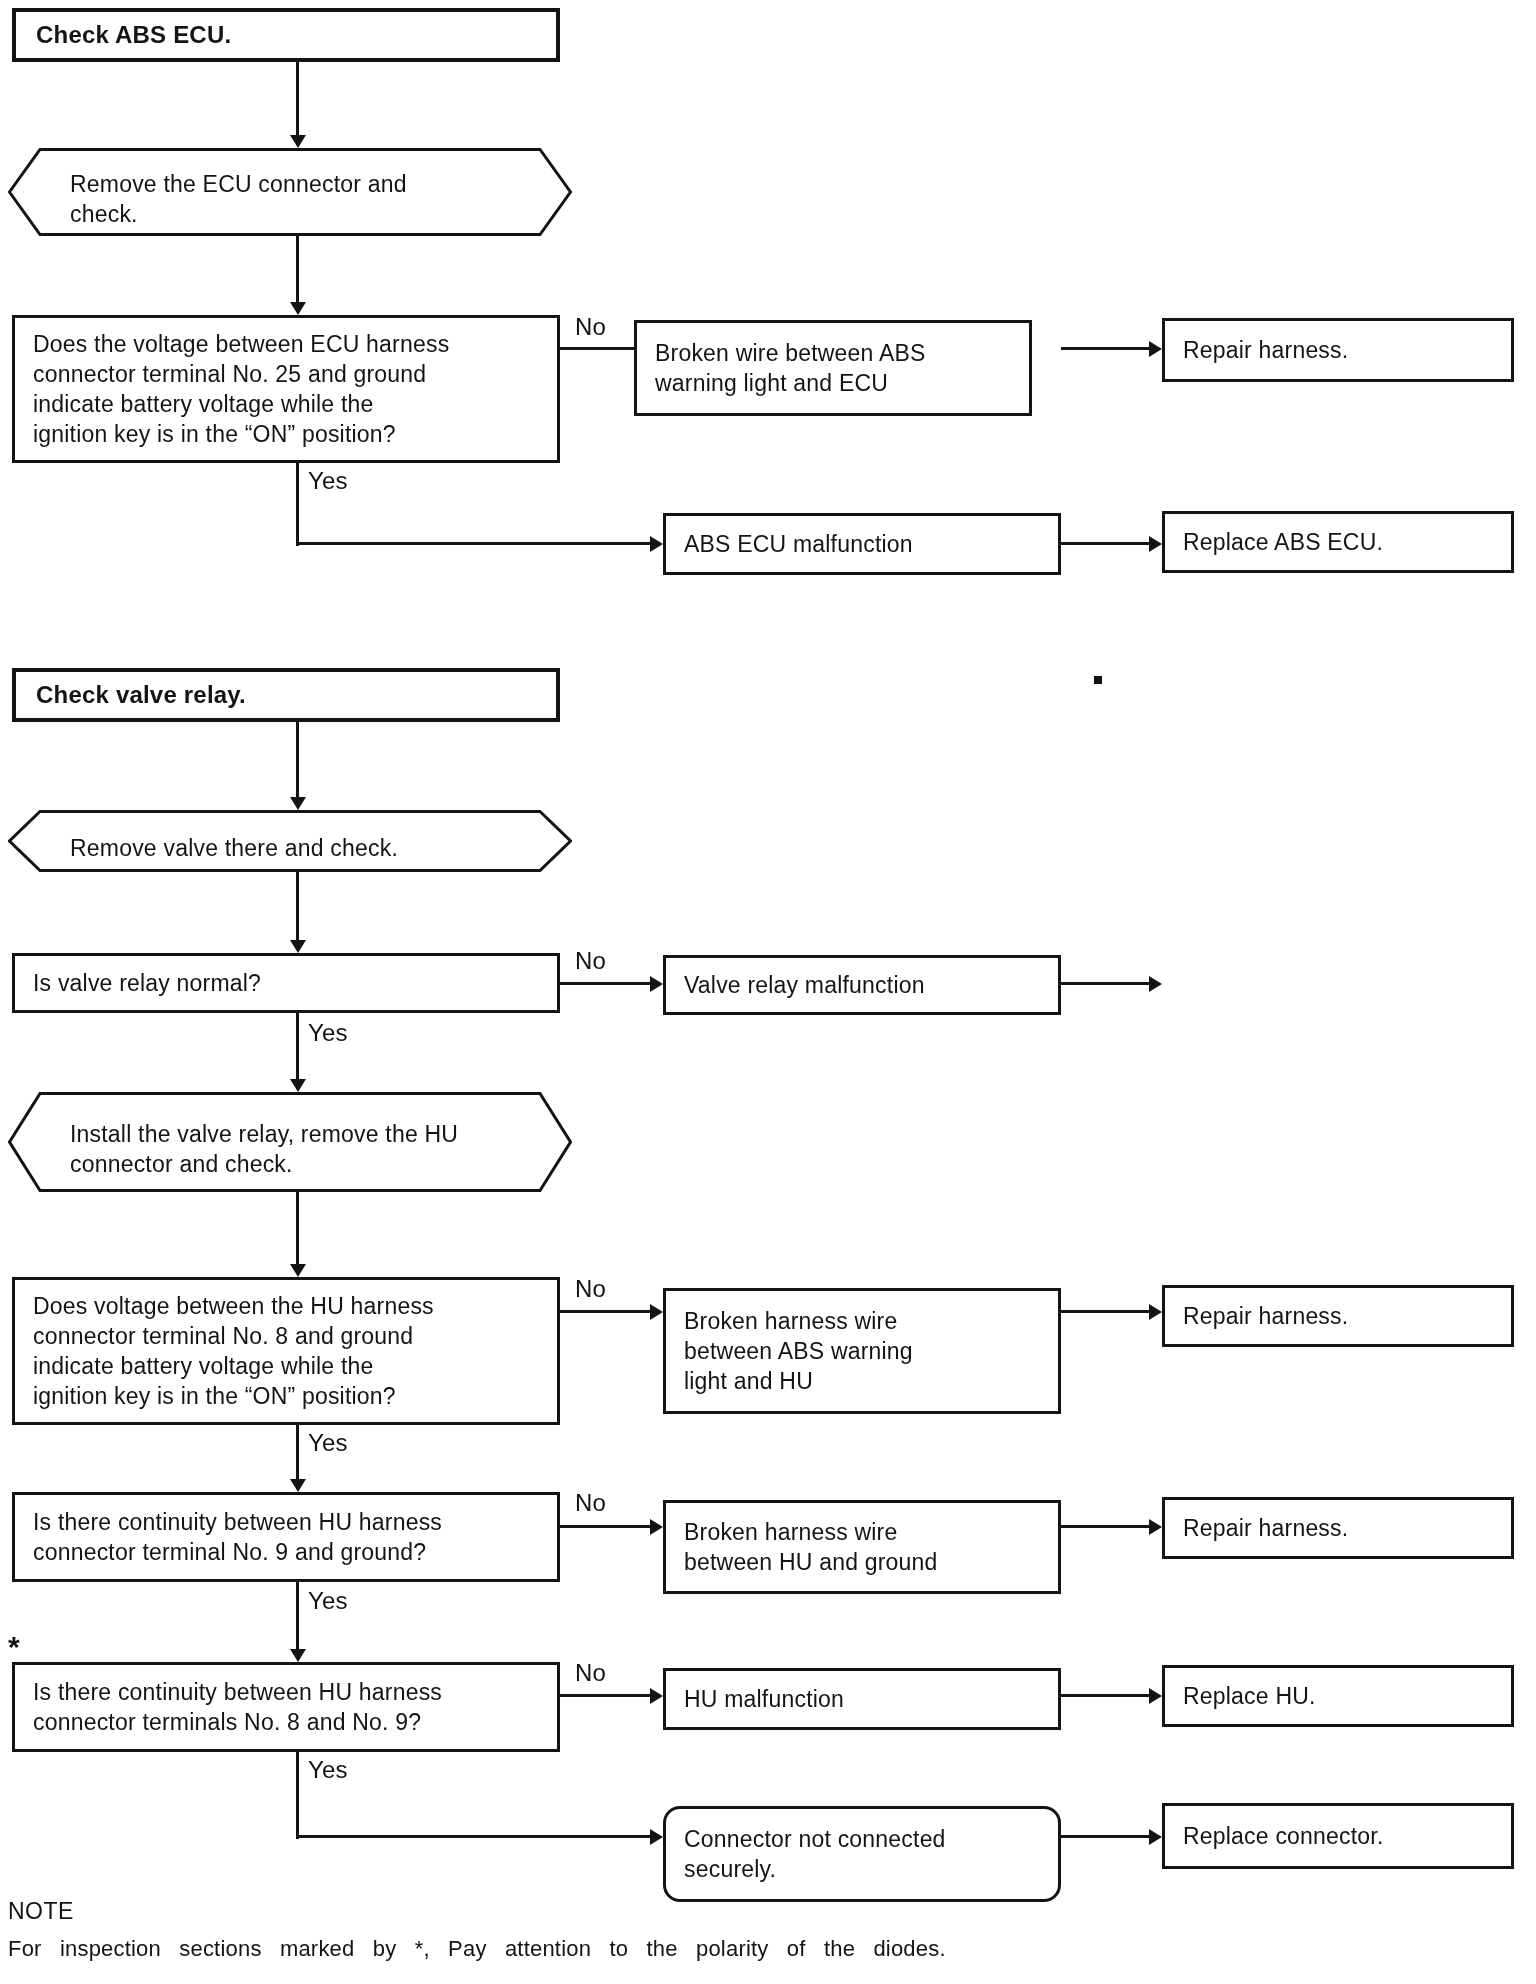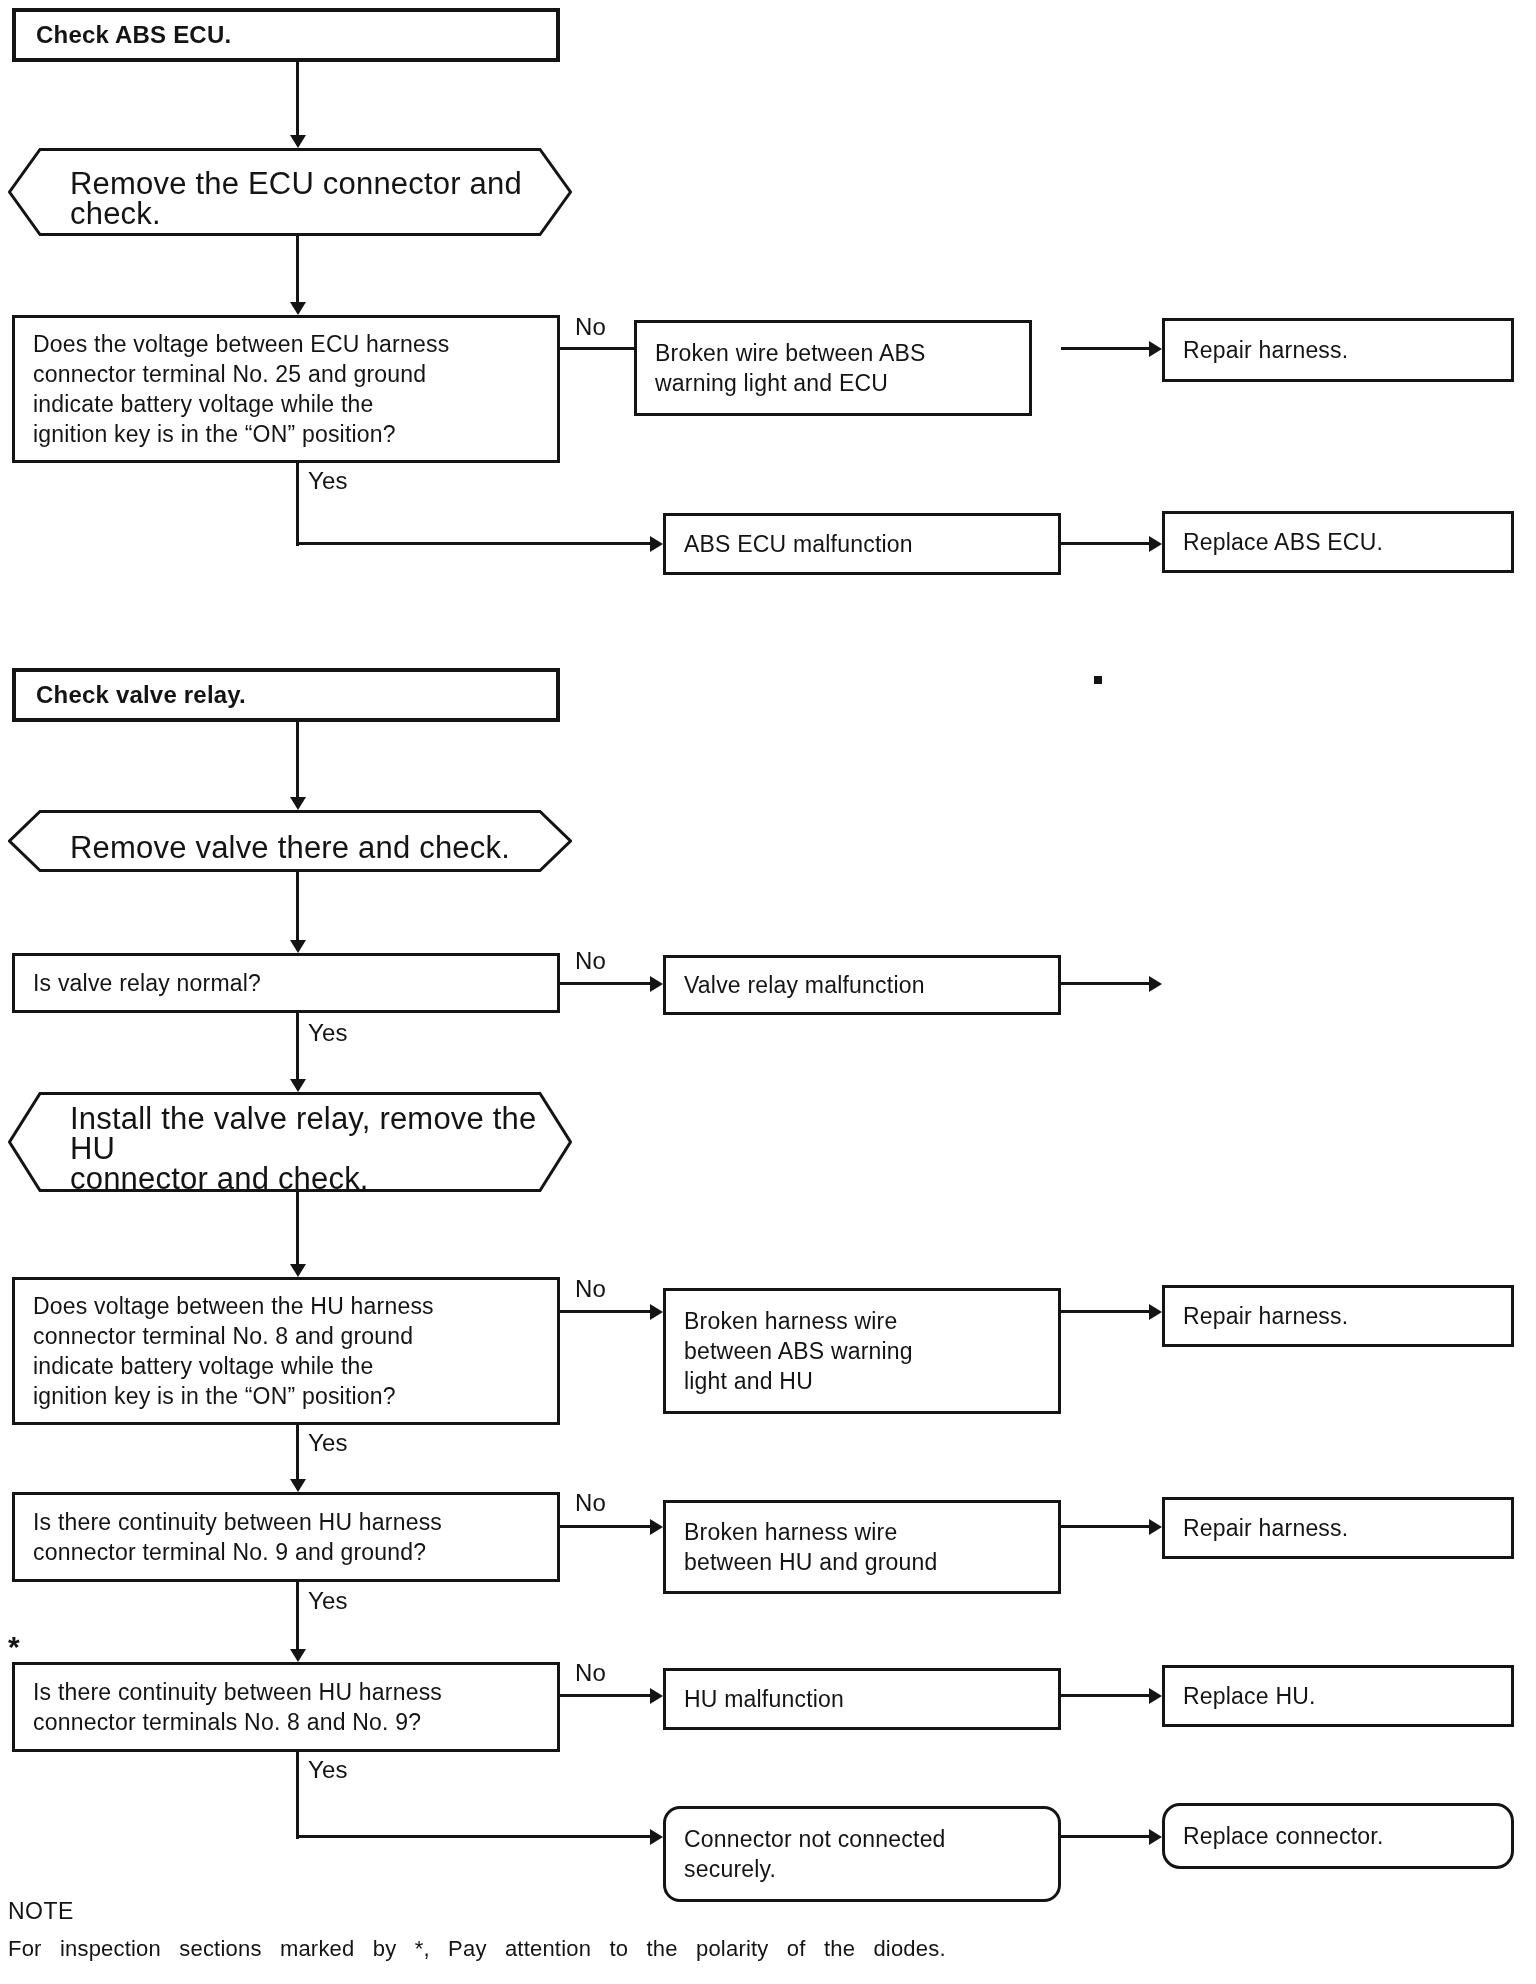--- a/index.html
+++ b/index.html
@@ -15,21 +15,21 @@
     font-size: 23px; line-height: 30px; white-space: pre-line;
     display: flex; align-items: center; justify-content: flex-start;
     padding: 8px 18px; text-align: left; letter-spacing: 0.2px;
   }
   .box.title { border-width: 4px; font-weight: bold; font-size: 24px; padding-left: 20px; }
   .hex { position: absolute; box-sizing: border-box; }
   .hex svg { position: absolute; left:0; top:0; width:100%; height:100%; display:block; }
   .hex .hex-text {
     position: absolute; inset: 0; display: flex; align-items: center;
     padding-left: 62px; padding-right: 34px; box-sizing: border-box;
-    font-size: 31px; line-height: 30px; white-space: pre-line; letter-spacing: 0.2px; margin-top: 14px;
+    font-size: 23px; line-height: 30px; white-space: pre-line; letter-spacing: 0.2px; margin-top: 14px;
   }
   .vline { position: absolute; width: 3px; background: var(--ink); left: 296px; }
   .hline { position: absolute; height: 3px; background: var(--ink); }
   .arrow-down {
     position: absolute; width: 0; height: 0; left: 290px;
     border-left: 8px solid transparent; border-right: 8px solid transparent;
     border-top: 13px solid var(--ink);
   }
   .arrow-right {
     position: absolute; width: 0; height: 0;
@@ -176,18 +176,18 @@
   <div class="box" style="left:1162px; top:1665px; width:352px; height:62px;">Replace HU.</div>
 
   <div class="lbl" style="left:308px; top:1757px;">Yes</div>
   <div class="vline" style="top:1752px; height:87px;"></div>
   <div class="hline" style="left:296px; top:1835px; width:356px;"></div>
   <div class="arrow-right" style="left:650px; top:1829px;"></div>
   <div class="box" style="left:663px; top:1806px; width:398px; height:96px;border-radius:17px;">Connector not connected
 securely.</div>
   <div class="hline" style="left:1061px; top:1835px; width:91px;"></div>
   <div class="arrow-right" style="left:1149px; top:1829px;"></div>
-  <div class="box" style="left:1162px; top:1803px; width:352px; height:66px;border-radius:18px;">Replace connector.</div>
+  <div class="box" style="left:1162px; top:1803px; width:352px; height:66px;">Replace connector.</div>
 
   <div class="note-title" style="left:8px; top:1898px;">NOTE</div>
   <div class="note-body" style="left:8px; top:1936px;">For inspection sections marked by *, Pay attention to the polarity of the diodes.</div>
 
 </div>
 
 </body></html>

